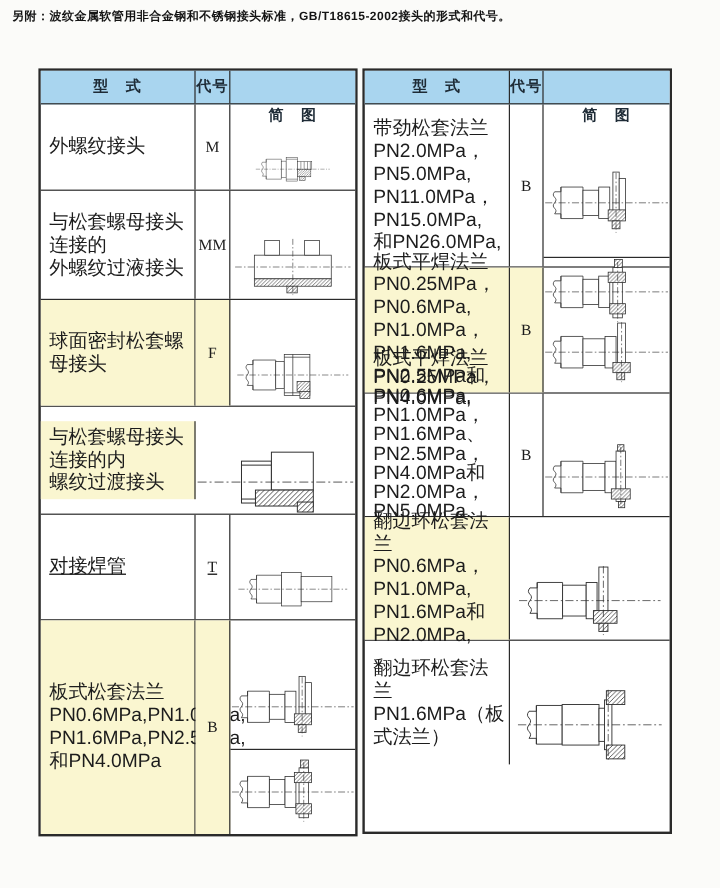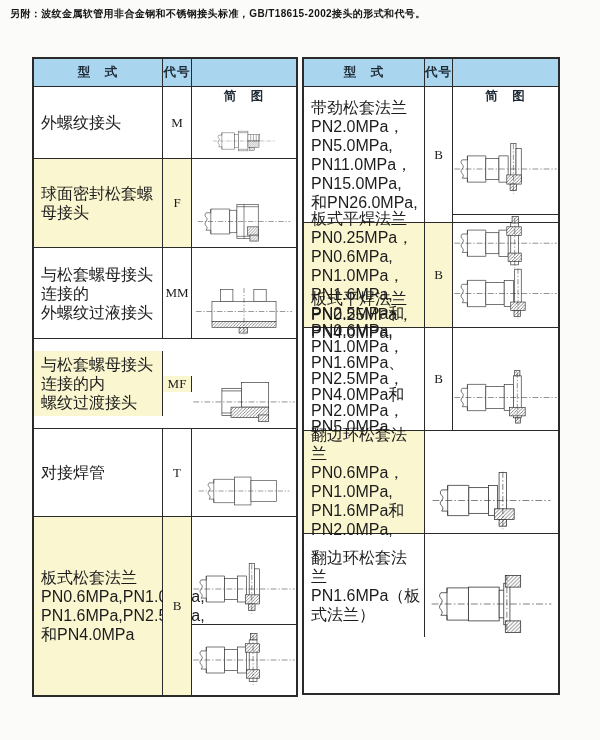--- a/index.html
+++ b/index.html
@@ -15,21 +15,21 @@
   .c1l{width:129px;} .c2l{width:29px;}
   .c1r{width:121px;} .c2r{width:28px;}
   .c3{flex:1;display:flex;flex-direction:column;margin-top:37px;}
   .hdr{background:#a9d5ef;height:28px;}
   .hdr .td{display:flex;align-items:center;justify-content:center;font-size:12.5px;font-weight:bold;color:#1e2b36;letter-spacing:1px;}
   .typcell{display:flex;align-items:center;padding:4px 3px 4px 7px;}
   .typ{font-size:16px;line-height:19px;color:#1c1c1c;white-space:pre-line;}
   .codecell{display:flex;align-items:center;justify-content:center;}
   .code{font-family:"Liberation Serif",serif;font-size:13px;color:#1c1c1c;}
   .yellow{background:#faf6d0;}
-  .h72{height:72px;}.h89{height:89px;}.h91{height:91px;}.h90{height:90px;align-items:center;}.h88{height:88px;}.h178{height:178px;}
+  .h72{height:72px;}.h89{height:89px;}.h91{height:91px;}.h90{height:90px;align-items:center;}.h88{height:88px;text-decoration:underline;}.h178{height:178px;}
   .h192{height:136px;}.h105{height:105px;}.h103{height:103px;}.h107{height:103px;}
   .half{flex:1;display:flex;}
   .half.split{border-bottom:1px solid #2a2a2a;}
   .halffix{flex:0 0 90px;display:flex;border-bottom:1px solid #2a2a2a;}
   .diag{width:100%;height:100%;display:block;}
 </style>
 </head>
 <body>
 
 <div class="page">
@@ -78,20 +78,41 @@
             <line x1="104" y1="27" x2="104" y2="43" stroke="#2f2f2f"></line>
             <line x1="111" y1="27" x2="111" y2="43" stroke="#2f2f2f"></line>
             <line x1="117" y1="27" x2="117" y2="43" stroke="#2f2f2f"></line>
             <rect x="90" y="43" width="28" height="16" fill="url(#hatch)" stroke="#2f2f2f"></rect>
             <rect x="94" y="59" width="12" height="8" fill="url(#hatch)" stroke="#2f2f2f"></rect>
             <line x1="2" y1="43" x2="158" y2="43" stroke="#2f2f2f" stroke-width="0.8" stroke-dasharray="9 3 2 3"></line>
           </svg>
         </div>
     </div>
 
+    <div class="tr h91">
+      <div class="td c1l typcell">
+          <span class="typ">与松套螺母接头连接的
+外螺纹过液接头</span>
+        </div>
+      <div class="td c2l codecell">
+          <span class="code">MM</span>
+        </div>
+      <div class="td c3">
+          <svg class="diag" viewBox="0 0 160 86">
+            <rect x="28" y="27" width="104" height="32" fill="#fff" stroke="#2f2f2f"></rect>
+            <rect x="42" y="7" width="20" height="20" fill="#fff" stroke="#2f2f2f"></rect>
+            <rect x="96" y="7" width="20" height="20" fill="#fff" stroke="#2f2f2f"></rect>
+            <rect x="28" y="59" width="104" height="10" fill="url(#hatch)" stroke="#2f2f2f"></rect>
+            <rect x="72" y="69" width="14" height="9" fill="url(#hatch)" stroke="#2f2f2f"></rect>
+            <line x1="2" y1="43" x2="158" y2="43" stroke="#2f2f2f" stroke-width="0.8" stroke-dasharray="9 3 2 3"></line>
+            <line x1="80" y1="5" x2="80" y2="81" stroke="#2f2f2f" stroke-width="0.8" stroke-dasharray="8 3 2 3"></line>
+          </svg>
+        </div>
+    </div>
+
     <div class="tr h89">
       <div class="td c1l typcell yellow">
           <span class="typ">球面密封松套螺母接头</span>
         </div>
       <div class="td c2l codecell yellow">
           <span class="code">F</span>
         </div>
       <div class="td c3">
           <svg class="diag" viewBox="0 0 160 86">
             <path d="M16,28.3 H24 V22 H56 V64 H24 V57.7 H16" fill="#fff" stroke="#2f2f2f" stroke-width="1"></path>
@@ -102,48 +123,24 @@
             <line x1="68" y1="18" x2="104" y2="18" stroke="#2f2f2f"></line>
             <line x1="68" y1="68" x2="104" y2="68" stroke="#2f2f2f"></line>
             <line x1="80" y1="14" x2="80" y2="72" stroke="#2f2f2f"></line>
             <rect x="86" y="52" width="18" height="14" fill="url(#hatch)" stroke="#2f2f2f"></rect>
             <rect x="90" y="66" width="14" height="10" fill="url(#hatch)" stroke="#2f2f2f"></rect>
             <line x1="2" y1="43" x2="158" y2="43" stroke="#2f2f2f" stroke-width="0.8" stroke-dasharray="9 3 2 3"></line>
           </svg>
         </div>
     </div>
 
-    <div class="tr h91">
-      <div class="td c1l typcell">
-          <span class="typ">与松套螺母接头连接的
-外螺纹过液接头</span>
-        </div>
-      <div class="td c2l codecell">
-          <span class="code">MM</span>
-        </div>
-      <div class="td c3">
-          <svg class="diag" viewBox="0 0 160 86">
-            <rect x="28" y="27" width="104" height="32" fill="#fff" stroke="#2f2f2f"></rect>
-            <rect x="42" y="7" width="20" height="20" fill="#fff" stroke="#2f2f2f"></rect>
-            <rect x="96" y="7" width="20" height="20" fill="#fff" stroke="#2f2f2f"></rect>
-            <rect x="28" y="59" width="104" height="10" fill="url(#hatch)" stroke="#2f2f2f"></rect>
-            <rect x="72" y="69" width="14" height="9" fill="url(#hatch)" stroke="#2f2f2f"></rect>
-            <line x1="2" y1="43" x2="158" y2="43" stroke="#2f2f2f" stroke-width="0.8" stroke-dasharray="9 3 2 3"></line>
-            <line x1="80" y1="5" x2="80" y2="81" stroke="#2f2f2f" stroke-width="0.8" stroke-dasharray="8 3 2 3"></line>
-          </svg>
-        </div>
-    </div>
-
     <div class="tr h90">
       <div class="td c1l typcell yellow">
           <span class="typ">与松套螺母接头连接的内
 螺纹过渡接头</span>
-        </div>
-      <div class="td c2l codecell yellow">
-          <span class="code">MF</span>
         </div>
       <div class="td c3">
           <svg class="diag" viewBox="0 0 160 86">
             <rect x="46" y="22" width="30" height="42" fill="#fff" stroke="#2f2f2f"></rect>
             <line x1="46" y1="26" x2="76" y2="26" stroke="#2f2f2f"></line>
             <line x1="46" y1="60" x2="76" y2="60" stroke="#2f2f2f"></line>
             <rect x="76" y="13" width="42" height="38" fill="#fff" stroke="#2f2f2f"></rect>
             <rect x="60" y="51" width="58" height="16" fill="url(#hatch)" stroke="#2f2f2f"></rect>
             <rect x="102" y="63" width="16" height="10" fill="url(#hatch)" stroke="#2f2f2f"></rect>
             <line x1="2" y1="43" x2="158" y2="43" stroke="#2f2f2f" stroke-width="0.8" stroke-dasharray="9 3 2 3"></line>

